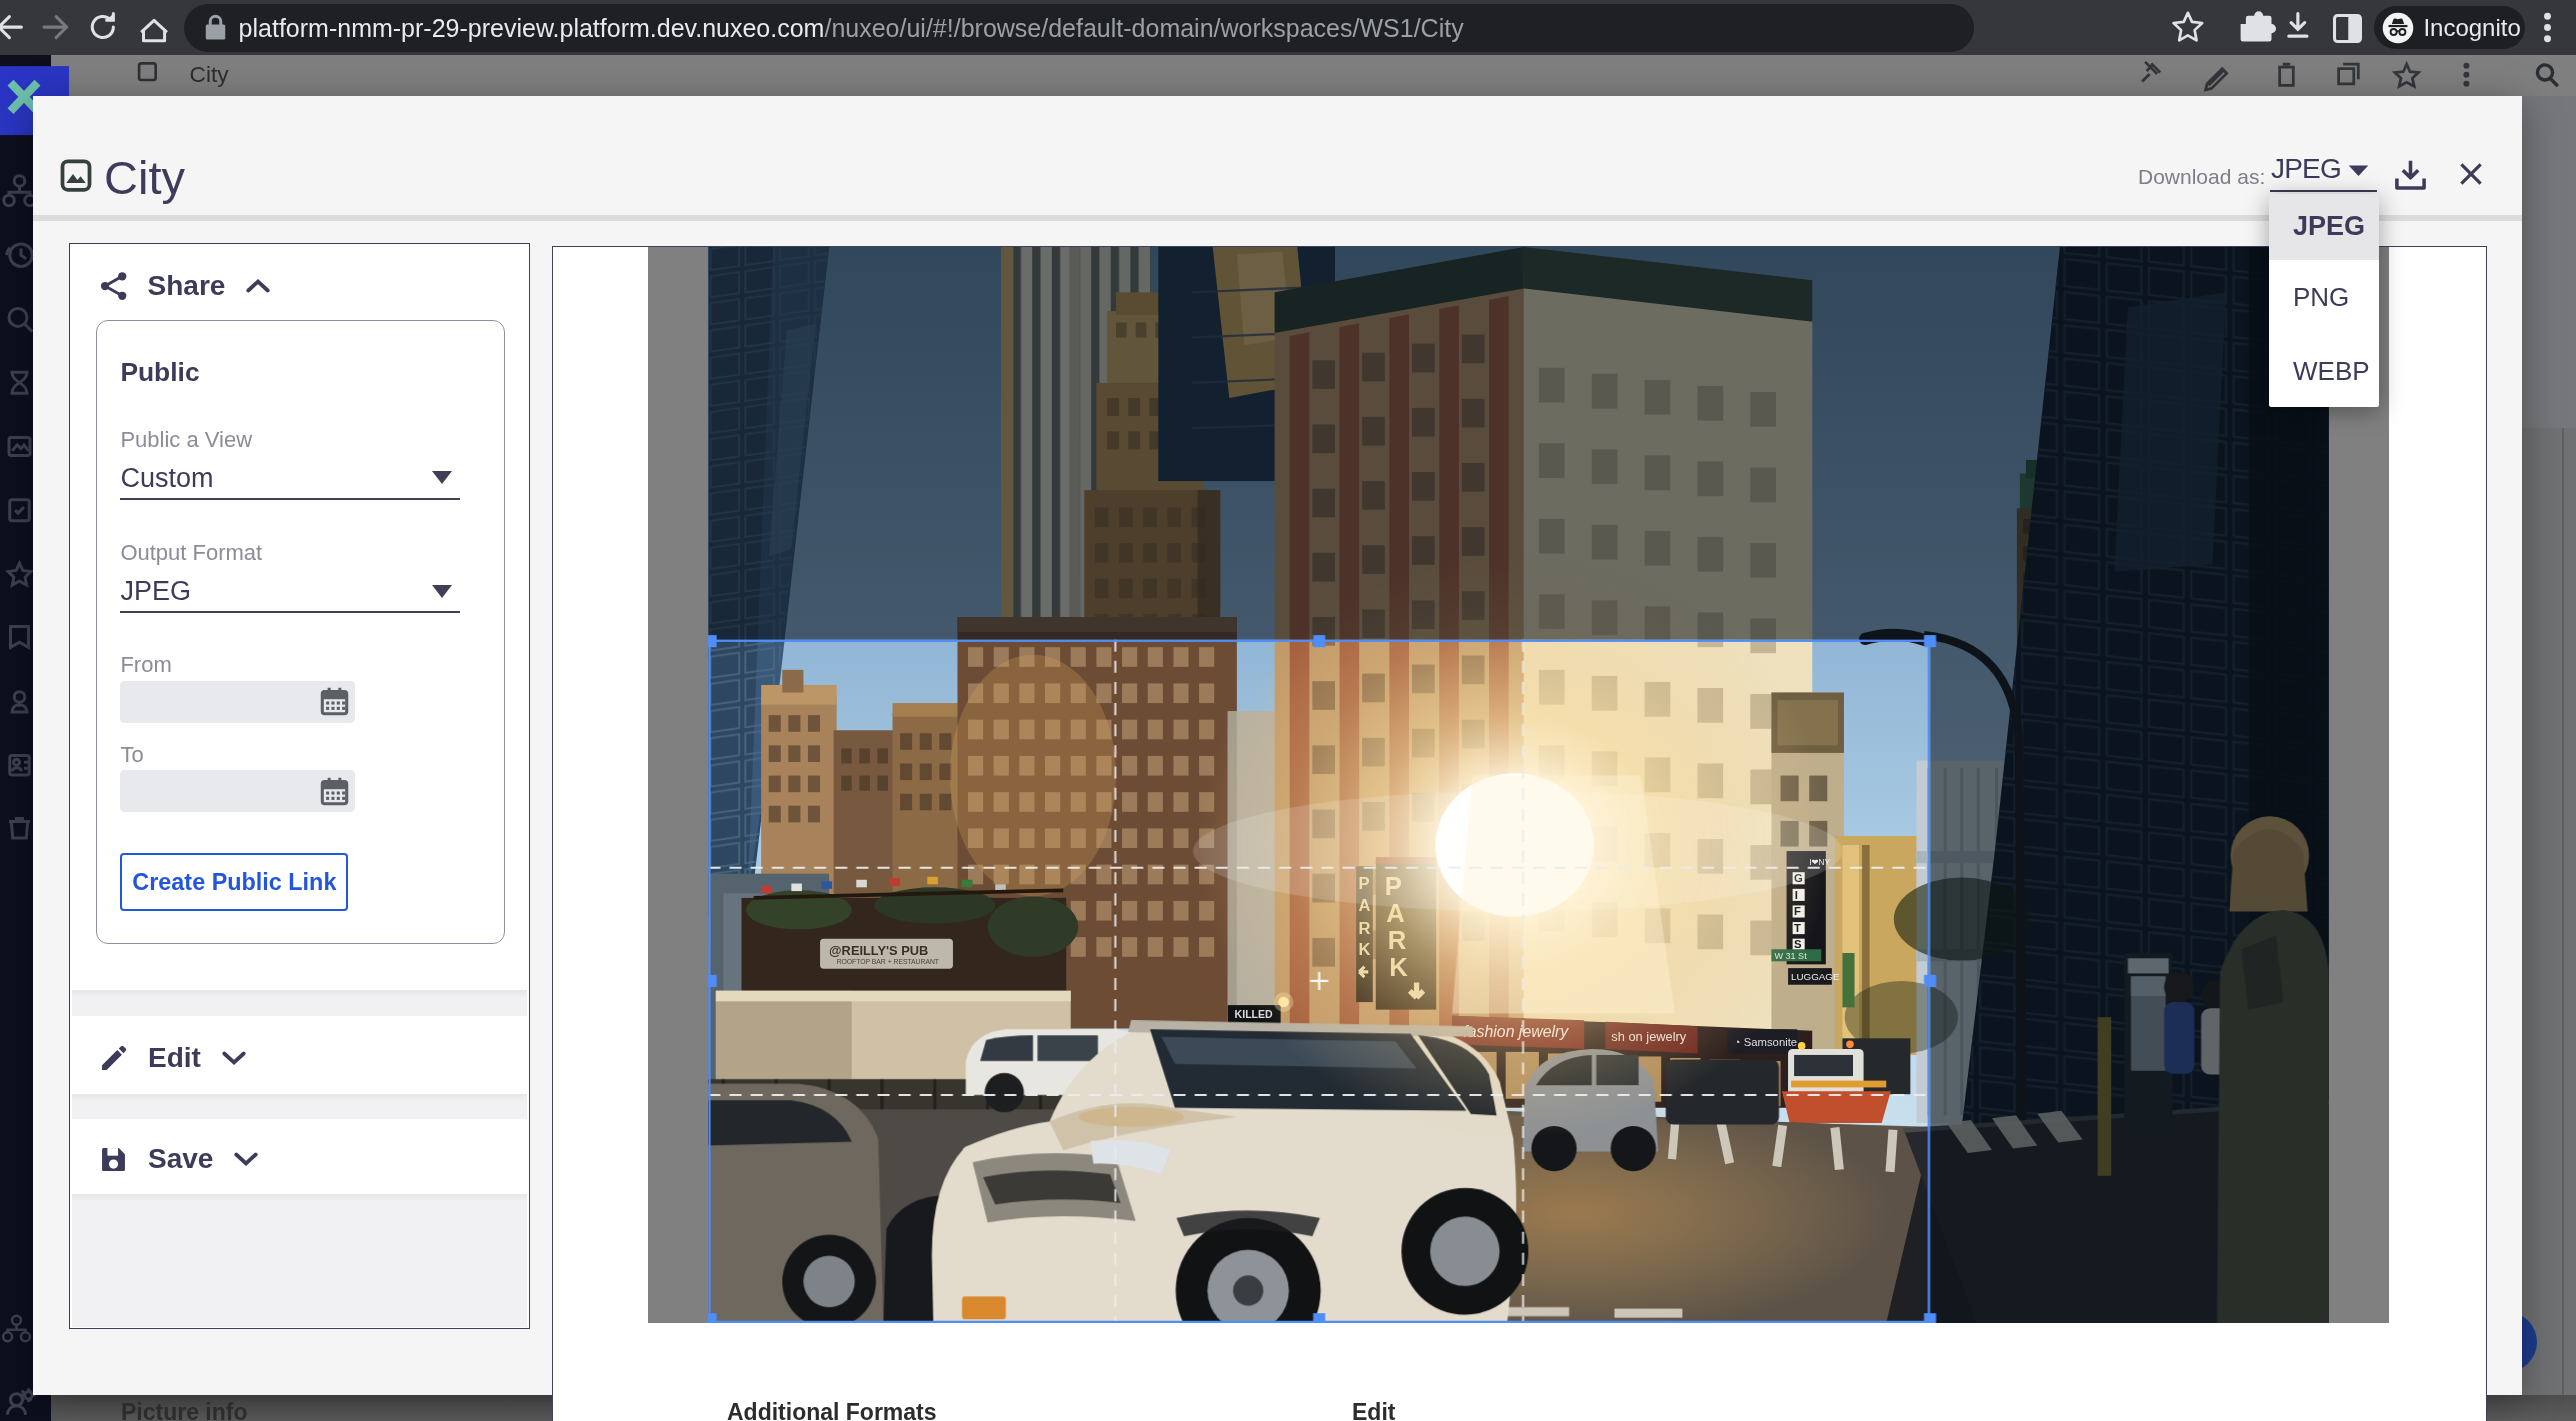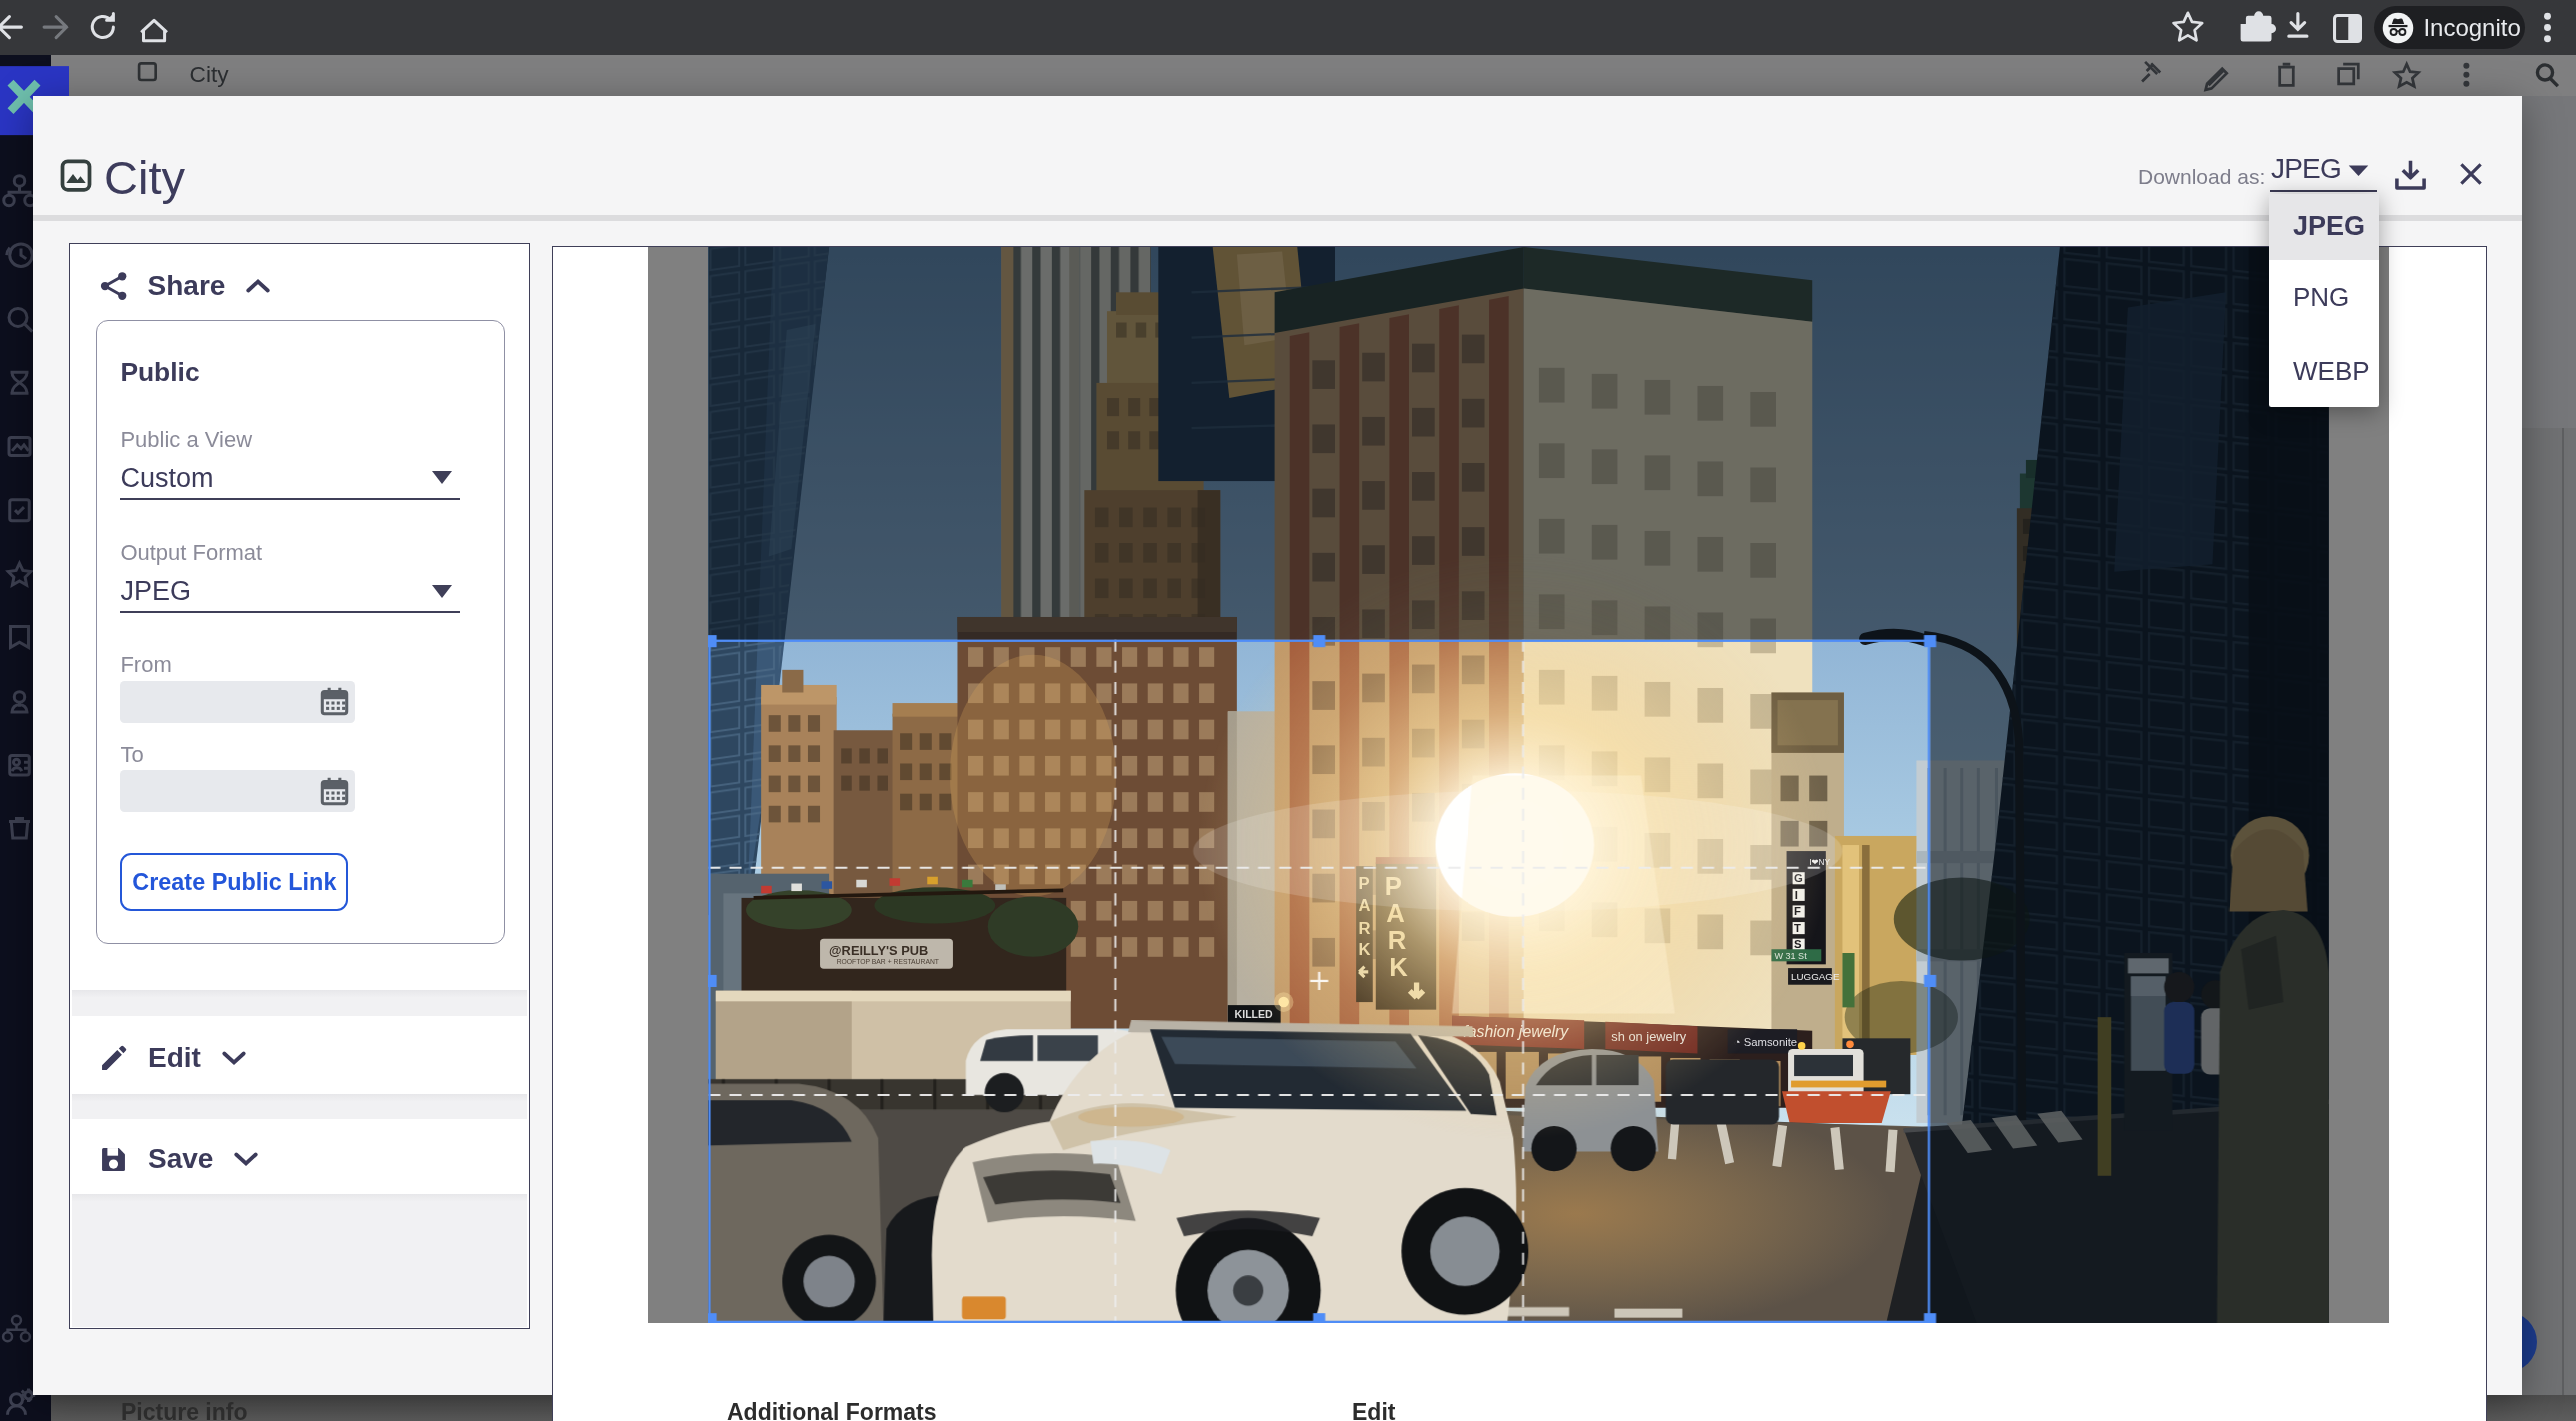--- a/index.html
+++ b/index.html
@@ -37,21 +37,21 @@
   #lpanel { left:36px; top:147px; width:461px; height:1086px; background:#fff; border:1.5px solid #3f3f58; }
   .graygap { position:absolute; left:1.5px; width:455px; background:linear-gradient(180deg,#e7e7ea 0,#f1f1f3 7.6px); }
   #sharehead { left:29px; top:26.4px; }
   .sechead { color:#3c3b5a; font-size:28px; font-weight:bold; display:flex; align-items:center;gap:8px; }
   #pubcard { left:26px; top:76px; width:409px; height:624px; border:1.5px solid #8f90a4; border-radius:12px; background:#fff; }
   #pubcard .lbl { position:absolute; left:23.4px; color:#8b8b99; font-size:22px; }
   #pubcard .val { position:absolute; left:23.4px; color:#3c3b5a; font-size:27px; }
   .selline { position:absolute; left:23.4px; width:340px; height:2.3px; background:#3f3f58; }
   .care { position:absolute; width:0; height:0; border-left:10.6px solid transparent; border-right:10.6px solid transparent; border-top:13px solid #3f3f58; }
   .inputbox { position:absolute; left:23.4px; width:235px; height:42px; background:#e7e9ed; border-radius:4.5px; }
-  #createbtn { left:23.4px; top:532px; width:228px; height:58px; border:2.3px solid #2457d8; border-radius:11px; color:#2356da; font-size:23.4px; font-weight:bold; display:flex; align-items:center; justify-content:center; background:#fff; }
+  #createbtn { left:23.4px; top:532px; width:228px; height:58px; border:2.3px solid #2457d8; border-radius:4px; color:#2356da; font-size:23.4px; font-weight:bold; display:flex; align-items:center; justify-content:center; background:#fff; }
 
   
   #pbox { left:519px; top:150px; width:1935px; height:1229px; background:#fff; border:1.5px solid #3f3f58; }
   #pgray { left:95px; top:0px; width:1741px; height:1076px; background:#808080; }
   #photo { left:155px; top:0px; width:1621px; height:1076px; }
 </style>
 </head>
 <body>
 
 <div id="toolbar" class="abs">
@@ -63,20 +63,23 @@
       <path d="M 58 36 H 88 M 74 22 L 88 36 L 74 50"></path>
     </g>
     <g stroke="#dfe1e5" stroke-width="4" fill="none" stroke-linecap="round">
       <path d="M 150 36 a 14 14 0 1 1 -4 -10"></path>
       <path d="M 150 18 v 9 h -9" fill="#dfe1e5"></path>
     </g>
     <g stroke="#dfe1e5" stroke-width="4" fill="none" stroke-linejoin="round">
       <path d="M 190 40 l 14 -13 l 14 13 v 14 h -28 z M 190 40 l -3 3 M 218 40 l 3 3"></path>
     </g>
   </svg>
+  <div id="urlbar" class="abs"><span style="display:inline-block;width:19.6px;"></span><svg style="vertical-align:middle;margin-top:-4.5px" width="23" height="27" viewBox="0 0 30 36">
+        <path fill="#9aa0a6" d="M6 14 v-4 a9 9 0 0 1 18 0 v4 h2 a2 2 0 0 1 2 2 v16 a2 2 0 0 1 -2 2 h-22 a2 2 0 0 1 -2 -2 v-16 a2 2 0 0 1 2 -2 z M10 14 h10 v-4 a5 5 0 0 0 -10 0 z"></path>
+      </svg><span style="display:inline-block;width:12px;"></span>platform-nmm-pr-29-preview.platform.dev.nuxeo.com<span class="gray">/nuxeo/ui/#!/browse/default-domain/workspaces/WS1/City</span></div>
 
   <svg class="abs" style="left:2168px;top:0" width="204" height="55" viewBox="0 0 270 73">
     <path d="M 26 17 l 5.5 12 13.5 1.5 -10 9.5 2.5 13.5 -11.5 -6.5 -11.5 6.5 2.5 -13.5 -10 -9.5 13.5 -1.5 z" fill="none" stroke="#dfe1e5" stroke-width="3.6" stroke-linejoin="round"></path>
     <path d="M 96 32 h 7 v -8 a 3 3 0 0 1 3 -3 h 8 a 6 6 0 0 1 12 0 h 8 a 3 3 0 0 1 3 3 v 8 a 6 6 0 0 1 0 12 v 8 a 3 3 0 0 1 -3 3 h -35 a 3 3 0 0 1 -3 -3 z" fill="#dfe1e5"></path>
     <g stroke="#dfe1e5" stroke-width="4.2" fill="none" stroke-linecap="round">
       <path d="M 172 18 v 20 M 163 30 l 9 9 9 -9 M 160 48 h 24"></path>
     </g>
   </svg>
   <svg class="abs" style="left:2333px;top:13.6px" width="29" height="29" viewBox="0 0 38 38">
       <rect x="2" y="2" width="34" height="34" rx="4" fill="none" stroke="#dfe1e5" stroke-width="4"></rect>

